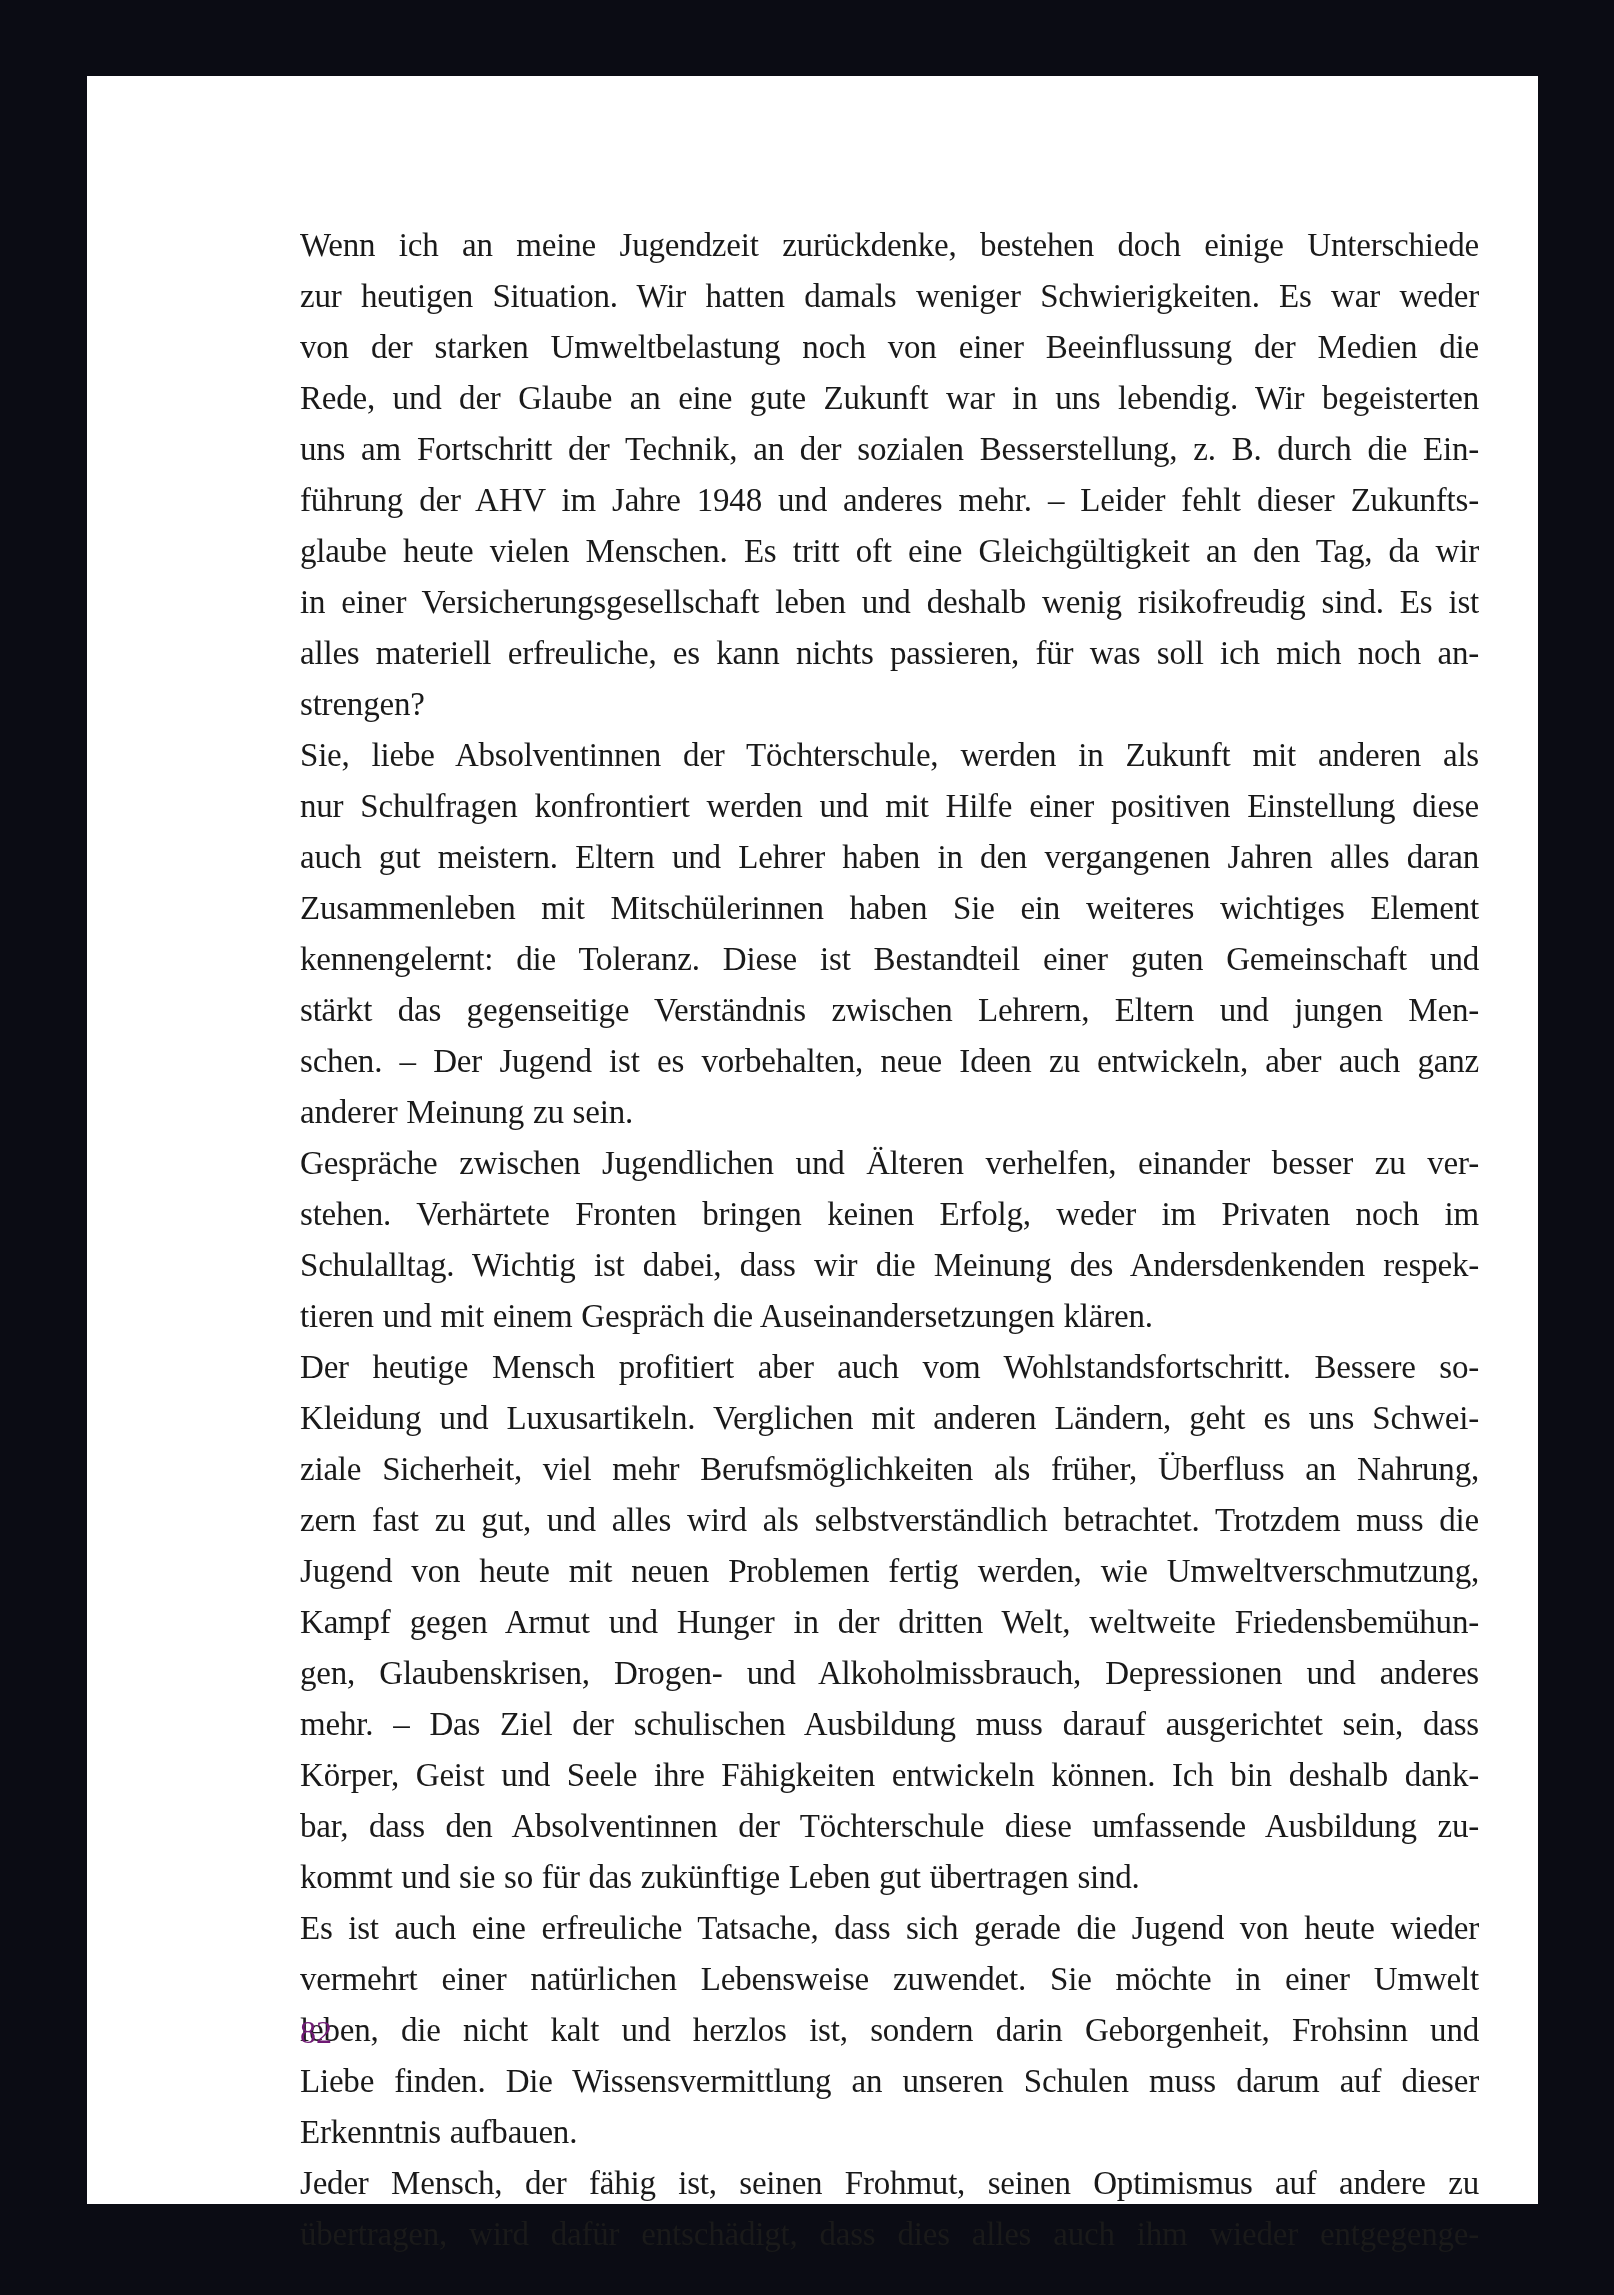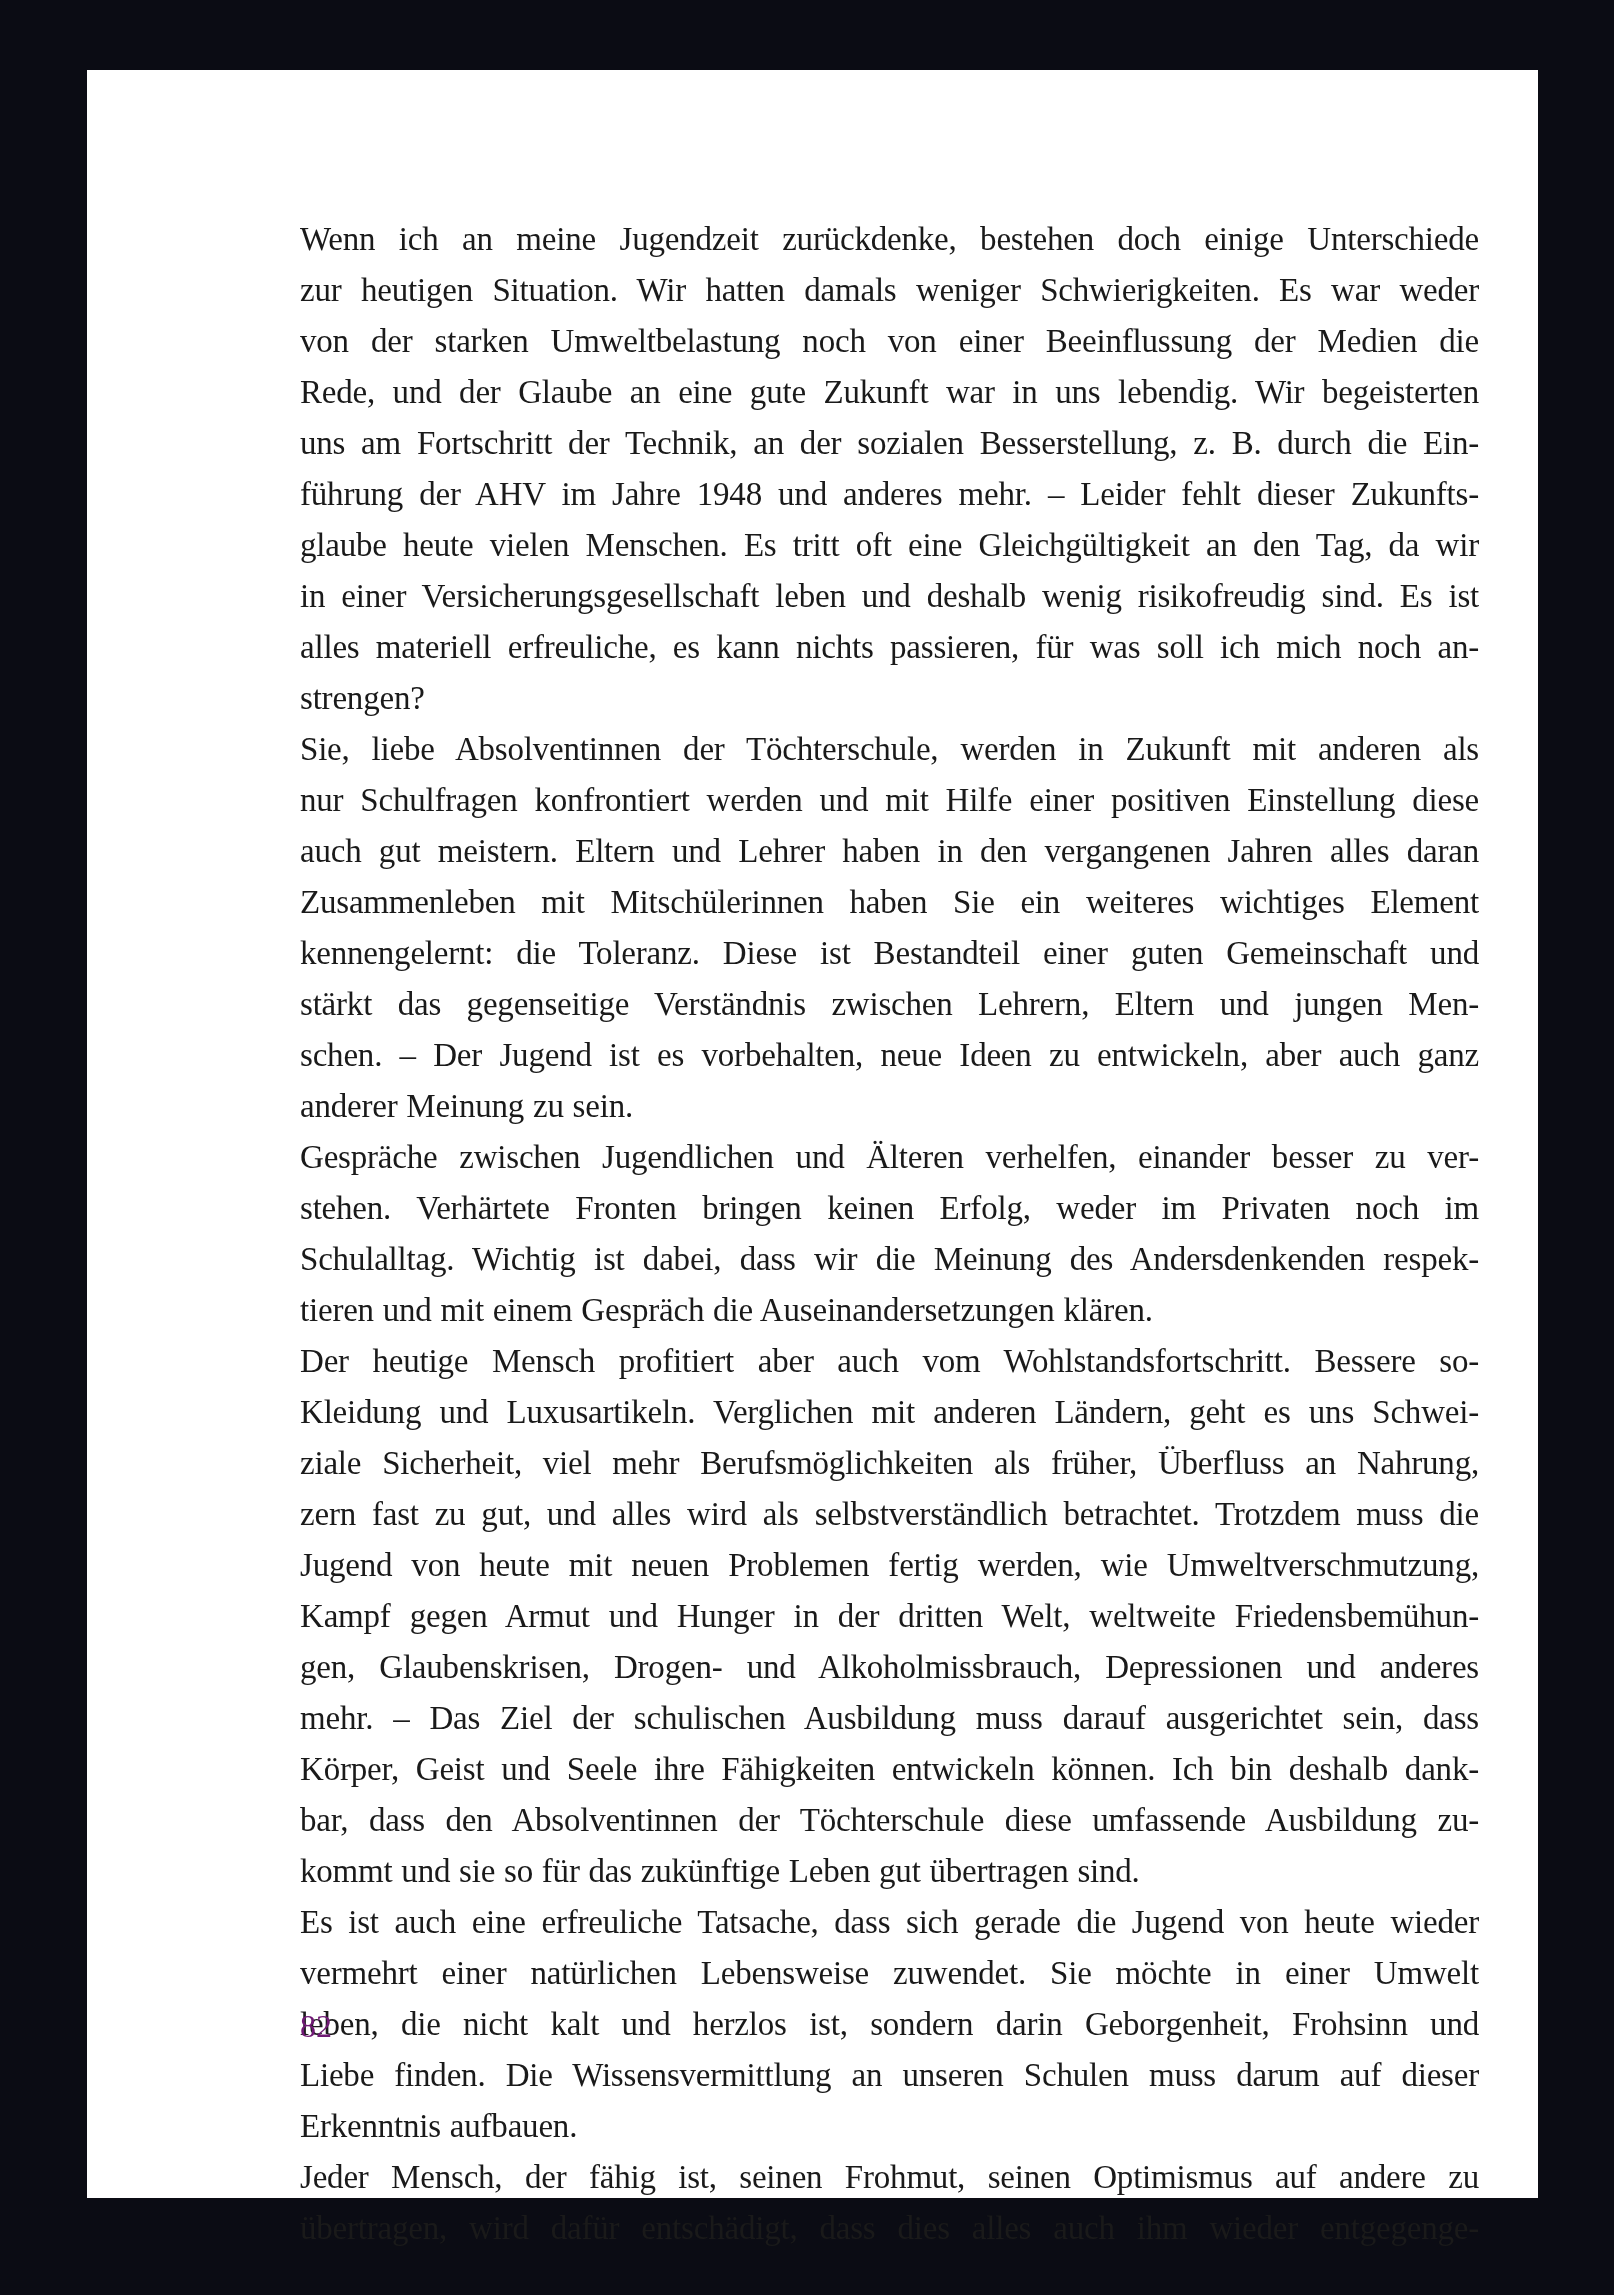--- a/index.html
+++ b/index.html
@@ -9,21 +9,21 @@
   body {
     width: 1615px;
     height: 2295px;
     background: #0b0c14;
     position: relative;
     overflow: hidden;
   }
   .page {
     position: absolute;
     left: 87px;
-    top: 70px;
+    top: 76px;
     width: 1451px;
     height: 2128px;
     background: #ffffff;
   }
   .text-block {
     position: absolute;
     left: 213px;   
     top: 144px;    
     width: 1179px;
     font-family: "Liberation Serif", "DejaVu Serif", serif;

